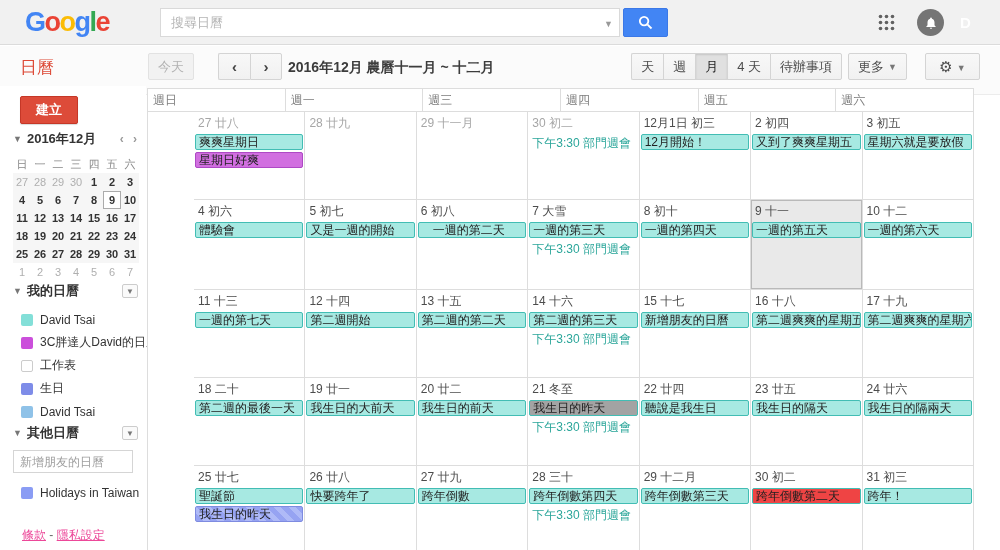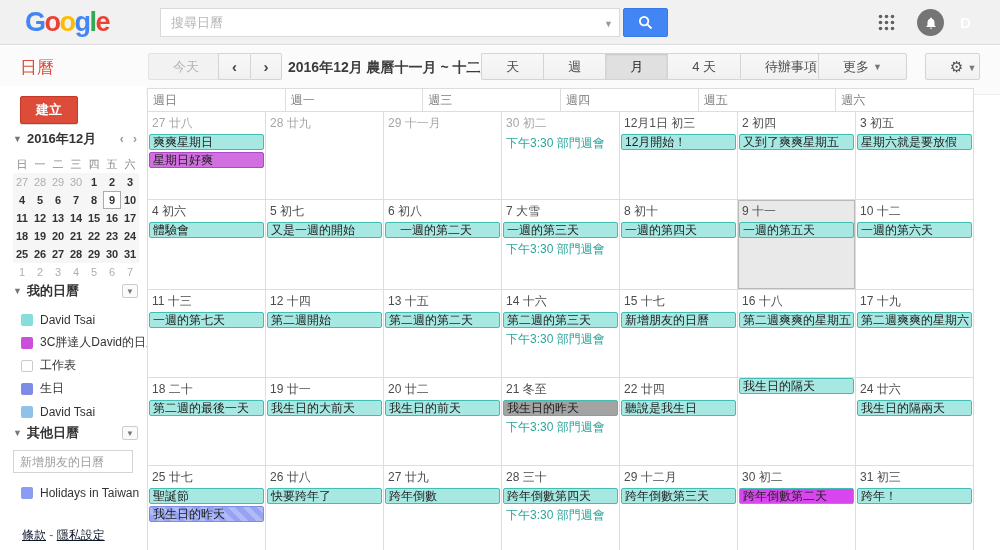--- a/index.html
+++ b/index.html
@@ -15,21 +15,21 @@
   .searchbox input::placeholder { color:#B5B5B5; }
   .search-caret { position:absolute; right:6px; top:10px; font-size:9px; color:#999; }
   .search-btn { position:absolute; left:623px; top:8px; width:45px; height:29px; background:#4285F4; border:1px solid #3B78E7; border-radius:2px; display:flex; align-items:center; justify-content:center; cursor:pointer; }
   .apps-grid { position:absolute; left:877px; top:13px; width:19px; height:19px; cursor:pointer; }
   .bell { position:absolute; left:917px; top:9px; width:27px; height:27px; border-radius:50%; background:#757575; display:flex; align-items:center; justify-content:center; cursor:pointer; }
   .avatar { position:absolute; left:950px; top:7px; width:31px; height:31px; border-radius:50%; color:#fff; font-size:15px; font-weight:bold; display:flex; align-items:center; justify-content:center; cursor:pointer; }
 
   
   .toolbar { position:absolute; top:46px; left:0; width:1000px; height:49px; background:#FBFBFB; border-bottom:1px solid #ECECEC; }
   .app-title { position:absolute; left:20px; top:10px; font-size:17px; color:#DD4B39; }
-  .btn { display:inline-block; height:27px; line-height:25px; padding:0 24px; font-size:13px; color:#4D4D4D; background:linear-gradient(#F8F8F8,#F1F1F1); border:1px solid #D4D4D4; border-radius:2px; cursor:pointer; font-family:inherit; text-align:center; }
+  .btn { display:inline-block; height:27px; line-height:25px; padding:0 9px; font-size:13px; color:#4D4D4D; background:linear-gradient(#F8F8F8,#F1F1F1); border:1px solid #D4D4D4; border-radius:2px; cursor:pointer; font-family:inherit; text-align:center; }
   .btn.selected { background:#E0E0E0; box-shadow:inset 0 1px 2px rgba(0,0,0,.12); color:#222; }
   .btn.disabled { background:#F2F2F2; border-color:#E2E2E2; color:#B3B3B3; }
   .today-btn { position:absolute; left:148px; top:7px; }
   .nav-pair { position:absolute; left:218px; top:7px; display:flex; }
   .nav-pair .btn { width:32px; padding:0; font-size:15px; font-weight:bold; color:#444; }
   .nav-pair .btn:first-child { border-radius:2px 0 0 2px; border-right:none; }
   .nav-pair .btn:last-child { border-radius:0 2px 2px 0; }
   .range-title { position:absolute; left:288px; top:13px; font-size:14px; font-weight:bold; color:#3C3C3C; }
   .view-switcher { position:absolute; right:158px; top:7px; display:flex; }
   .view-switcher .btn { border-radius:0; border-right:none; }
@@ -57,28 +57,28 @@
   .side-section-head { display:flex; align-items:center; font-size:13px; font-weight:bold; color:#333; }
   .side-section-head .tri { font-size:9px; color:#777; margin-right:5px; }
   .dd-box { margin-left:auto; width:16px; height:14px; border:1px solid #CCC; border-radius:2px; background:#FAFAFA; font-size:8px; color:#777; text-align:center; line-height:13px; cursor:pointer; }
   .cal-list { margin-top:8px; }
   .cal-item { display:flex; align-items:center; height:23px; cursor:pointer; }
   .swatch { width:12px; height:12px; border-radius:2px; margin:0 7px 0 8px; flex:none; }
   .cal-item .nm { font-size:12px; color:#333; white-space:nowrap; }
   .add-cal-input { width:120px; height:23px; border:1px solid #D5D5D5; font-size:12px; padding:0 6px; color:#333; font-family:inherit; outline:none; }
   .add-cal-input::placeholder { color:#9E9E9E; }
   .side-footer { position:absolute; left:22px; top:441px; font-size:12px; color:#666; }
-  .side-footer a { color:#0f172a; text-decoration:underline; cursor:pointer;font-family:Liberation Mono, monospace; }
+  .side-footer a { color:#ec4899; text-decoration:underline; cursor:pointer;font-family:Liberation Mono, monospace; }
 
   
   .maingrid { position:absolute; left:147px; top:88px; width:827px; border:1px solid #DDD; background:#fff; }
   .wk-header { display:flex; height:23px; border-bottom:1px solid #DDD; }
   .wk-header .hcell { flex:1 0 0; font-size:12px; color:#7E7E7E; padding-left:5px; line-height:22px; border-right:1px solid #DDD; overflow:hidden; }
   .wk-header .hcell:last-child { border-right:none; }
-  .wk-row { display:flex; border-bottom:1px solid #DDD; }
+  .wk-row { display:flex; border-bottom:1px solid #DDD;margin-left:46px; }
   .wk-row:last-child { border-bottom:none; }
   .dcell { flex:1 0 0; min-width:0; border-right:1px solid #DDD; overflow:hidden; cursor:pointer; }
   .dcell:last-child { border-right:none; }
   .dcell .dlabel { font-size:12px; color:#4C4C4C; padding:3px 4px 2px 4px; white-space:nowrap; }
   .dcell.muted .dlabel { color:#A6A6A6; }
   .event { height:16px; line-height:15px; font-size:12px; color:#212121; border:1px solid; border-radius:2px; margin:0 1px 2px 1px; padding-left:3px; white-space:nowrap; overflow:hidden; cursor:pointer; }
   .timed { font-size:12px; padding:1px 0 2px 4px; white-space:nowrap; overflow:hidden; cursor:pointer; }
 </style>
 </head>
 <body>
@@ -371,20 +371,21 @@
           <div class="dcell">
             <div class="dlabel">21 冬至</div>
             <div class="event" style="border-color: rgb(66, 189, 180); background: #a3a3a3;">我生日的昨天</div>
             <div class="timed" style="color: rgb(43, 166, 154);">下午3:30 部門週會</div>
           </div>
           <div class="dcell">
             <div class="dlabel">22 廿四</div>
             <div class="event" style="border-color: rgb(66, 189, 180); background: rgb(167, 233, 226);">聽說是我生日</div>
           </div>
           <div class="dcell">
+            <div class="dlabel">23 廿五</div>
             <div class="event" style="border-color: rgb(66, 189, 180); background: rgb(167, 233, 226);">我生日的隔天</div>
           </div>
           <div class="dcell">
             <div class="dlabel">24 廿六</div>
             <div class="event" style="border-color: rgb(66, 189, 180); background: rgb(167, 233, 226);">我生日的隔兩天</div>
           </div>
         </div>
         <div class="wk-row" style="height: 88px;">
           <div class="dcell">
             <div class="dlabel">25 廿七</div>
@@ -403,21 +404,21 @@
             <div class="dlabel">28 三十</div>
             <div class="event" style="border-color: rgb(66, 189, 180); background: rgb(167, 233, 226);">跨年倒數第四天</div>
             <div class="timed" style="color: rgb(43, 166, 154);">下午3:30 部門週會</div>
           </div>
           <div class="dcell">
             <div class="dlabel">29 十二月</div>
             <div class="event" style="border-color: rgb(66, 189, 180); background: rgb(167, 233, 226);">跨年倒數第三天</div>
           </div>
           <div class="dcell">
             <div class="dlabel">30 初二</div>
-            <div class="event" style="border-color: rgb(66, 189, 180); background: #d946ef;">跨年倒數第二天</div>
+            <div class="event" style="border-color: rgb(66, 189, 180); background: #ef4444;">跨年倒數第二天</div>
           </div>
           <div class="dcell">
             <div class="dlabel">31 初三</div>
             <div class="event" style="border-color: rgb(66, 189, 180); background: rgb(167, 233, 226);">跨年！</div>
           </div>
         </div>
       </div>
   </div>
 
 </div>

